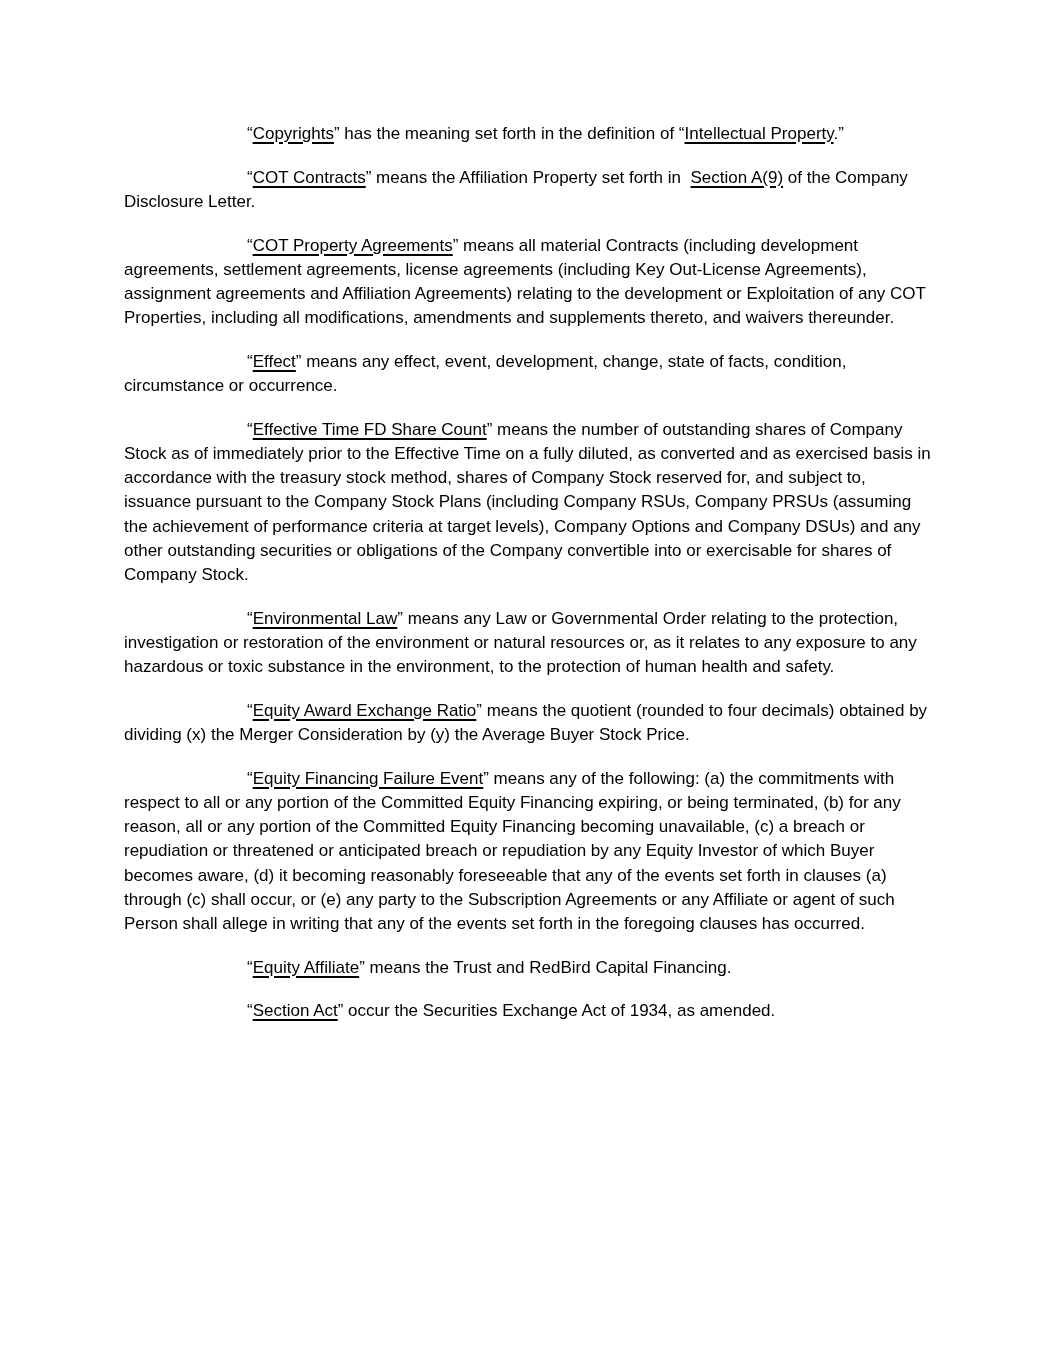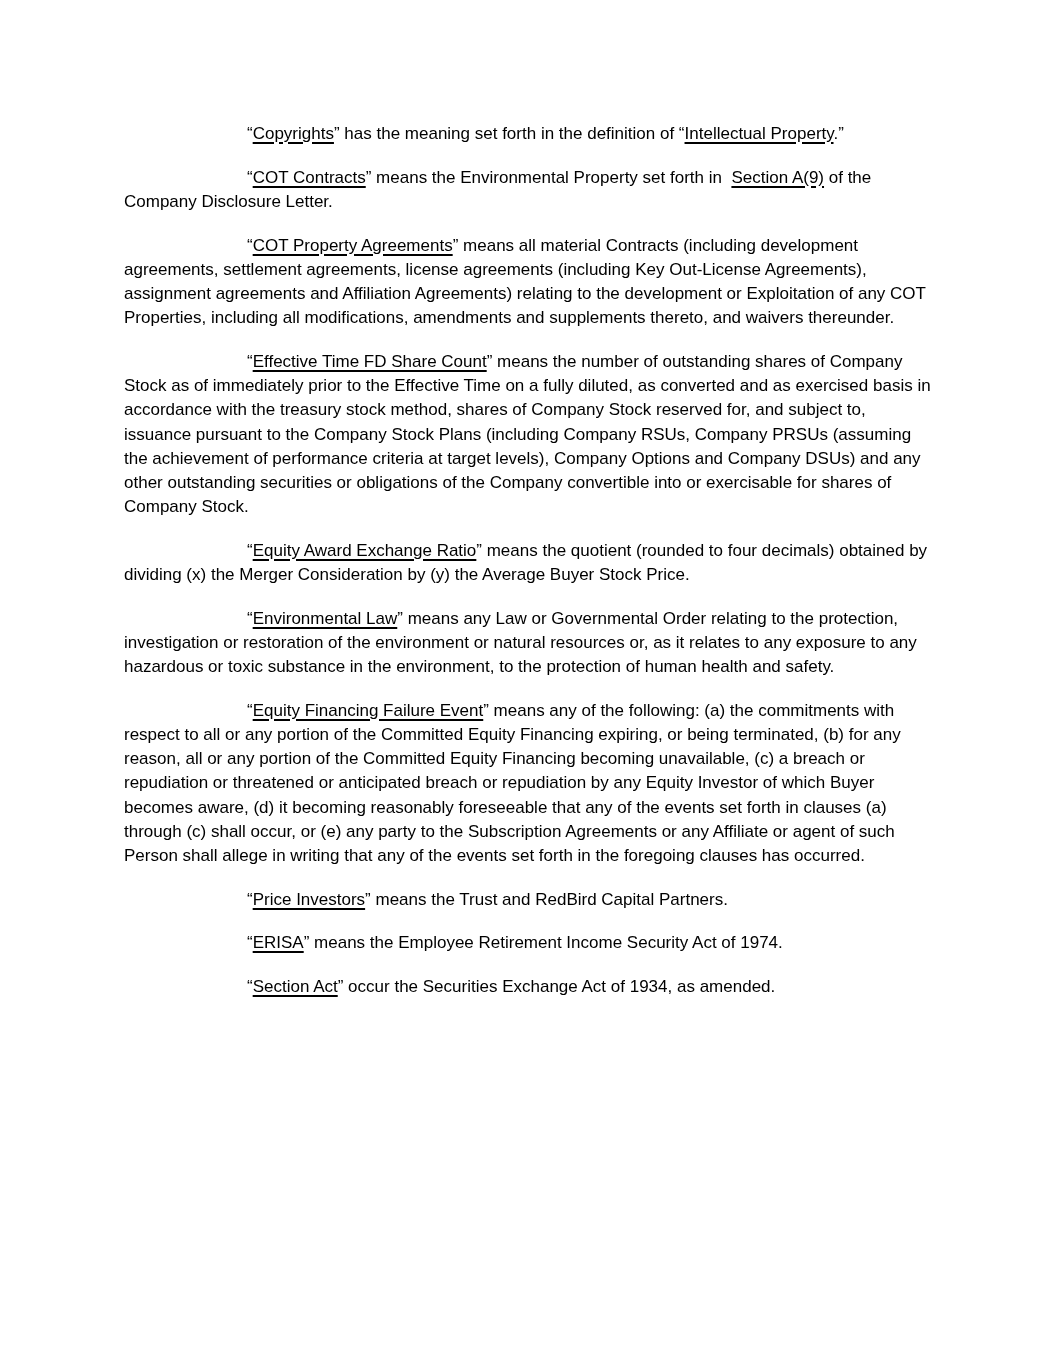--- a/index.html
+++ b/index.html
@@ -34,23 +34,23 @@
     text-decoration-thickness: 1.5px;
     text-underline-offset: 2.5px;
   }
 </style>
 </head>
 <body>
 
 <div class="page">
   <div class="doc-body">
       <p class="para"><span>“</span><span class="term">Copyrights</span><span>” has the meaning set forth in the definition of “</span><span class="term">Intellectual Property</span><span>.”</span></p>
-      <p class="para"><span>“</span><span class="term">COT Contracts</span><span>” means the Environmental Property set forth in  </span><span class="term">Section A(9)</span><span> of the Company Disclosure Letter.</span></p>
+      <p class="para"><span>“</span><span class="term">COT Contracts</span><span>” means the Affiliation Property set forth in  </span><span class="term">Section A(9)</span><span> of the Company Disclosure Letter.</span></p>
       <p class="para"><span>“</span><span class="term">COT Property Agreements</span><span>” means all material Contracts (including development agreements, settlement agreements, license agreements (including Key Out-License Agreements), assignment agreements and Affiliation Agreements) relating to the development or Exploitation of any COT Properties, including all modifications, amendments and supplements thereto, and waivers thereunder.</span></p>
+      <p class="para"><span>“</span><span class="term">Effect</span><span>” means any effect, event, development, change, state of facts, condition, circumstance or occurrence.</span></p>
       <p class="para"><span>“</span><span class="term">Effective Time FD Share Count</span><span>” means the number of outstanding shares of Company Stock as of immediately prior to the Effective Time on a fully diluted, as converted and as exercised basis in accordance with the treasury stock method, shares of Company Stock reserved for, and subject to, issuance pursuant to the Company Stock Plans (including Company RSUs, Company PRSUs (assuming the achievement of performance criteria at target levels), Company Options and Company DSUs) and any other outstanding securities or obligations of the Company convertible into or exercisable for shares of Company Stock.</span></p>
+      <p class="para"><span>“</span><span class="term">Environmental Law</span><span>” means any Law or Governmental Order relating to the protection, investigation or restoration of the environment or natural resources or, as it relates to any exposure to any hazardous or toxic substance in the environment, to the protection of human health and safety.</span></p>
       <p class="para"><span>“</span><span class="term">Equity Award Exchange Ratio</span><span>” means the quotient (rounded to four decimals) obtained by dividing (x) the Merger Consideration by (y) the Average Buyer Stock Price.</span></p>
-      <p class="para"><span>“</span><span class="term">Environmental Law</span><span>” means any Law or Governmental Order relating to the protection, investigation or restoration of the environment or natural resources or, as it relates to any exposure to any hazardous or toxic substance in the environment, to the protection of human health and safety.</span></p>
       <p class="para"><span>“</span><span class="term">Equity Financing Failure Event</span><span>” means any of the following: (a) the commitments with respect to all or any portion of the Committed Equity Financing expiring, or being terminated, (b) for any reason, all or any portion of the Committed Equity Financing becoming unavailable, (c) a breach or repudiation or threatened or anticipated breach or repudiation by any Equity Investor of which Buyer becomes aware, (d) it becoming reasonably foreseeable that any of the events set forth in clauses (a) through (c) shall occur, or (e) any party to the Subscription Agreements or any Affiliate or agent of such Person shall allege in writing that any of the events set forth in the foregoing clauses has occurred.</span></p>
-      <p class="para"><span>“</span><span class="term">Price Investors</span><span>” means the Trust and RedBird Capital Partners.</span></p>
-      <p class="para"><span>“</span><span class="term">ERISA</span><span>” means the Employee Retirement Income Security Act of 1974.</span></p>
+      <p class="para"><span>“</span><span class="term">Equity Affiliate</span><span>” means the Trust and RedBird Capital Financing.</span></p>
       <p class="para"><span>“</span><span class="term">Section Act</span><span>” occur the Securities Exchange Act of 1934, as amended.</span></p>
     </div>
 </div>
 
 </body></html>

